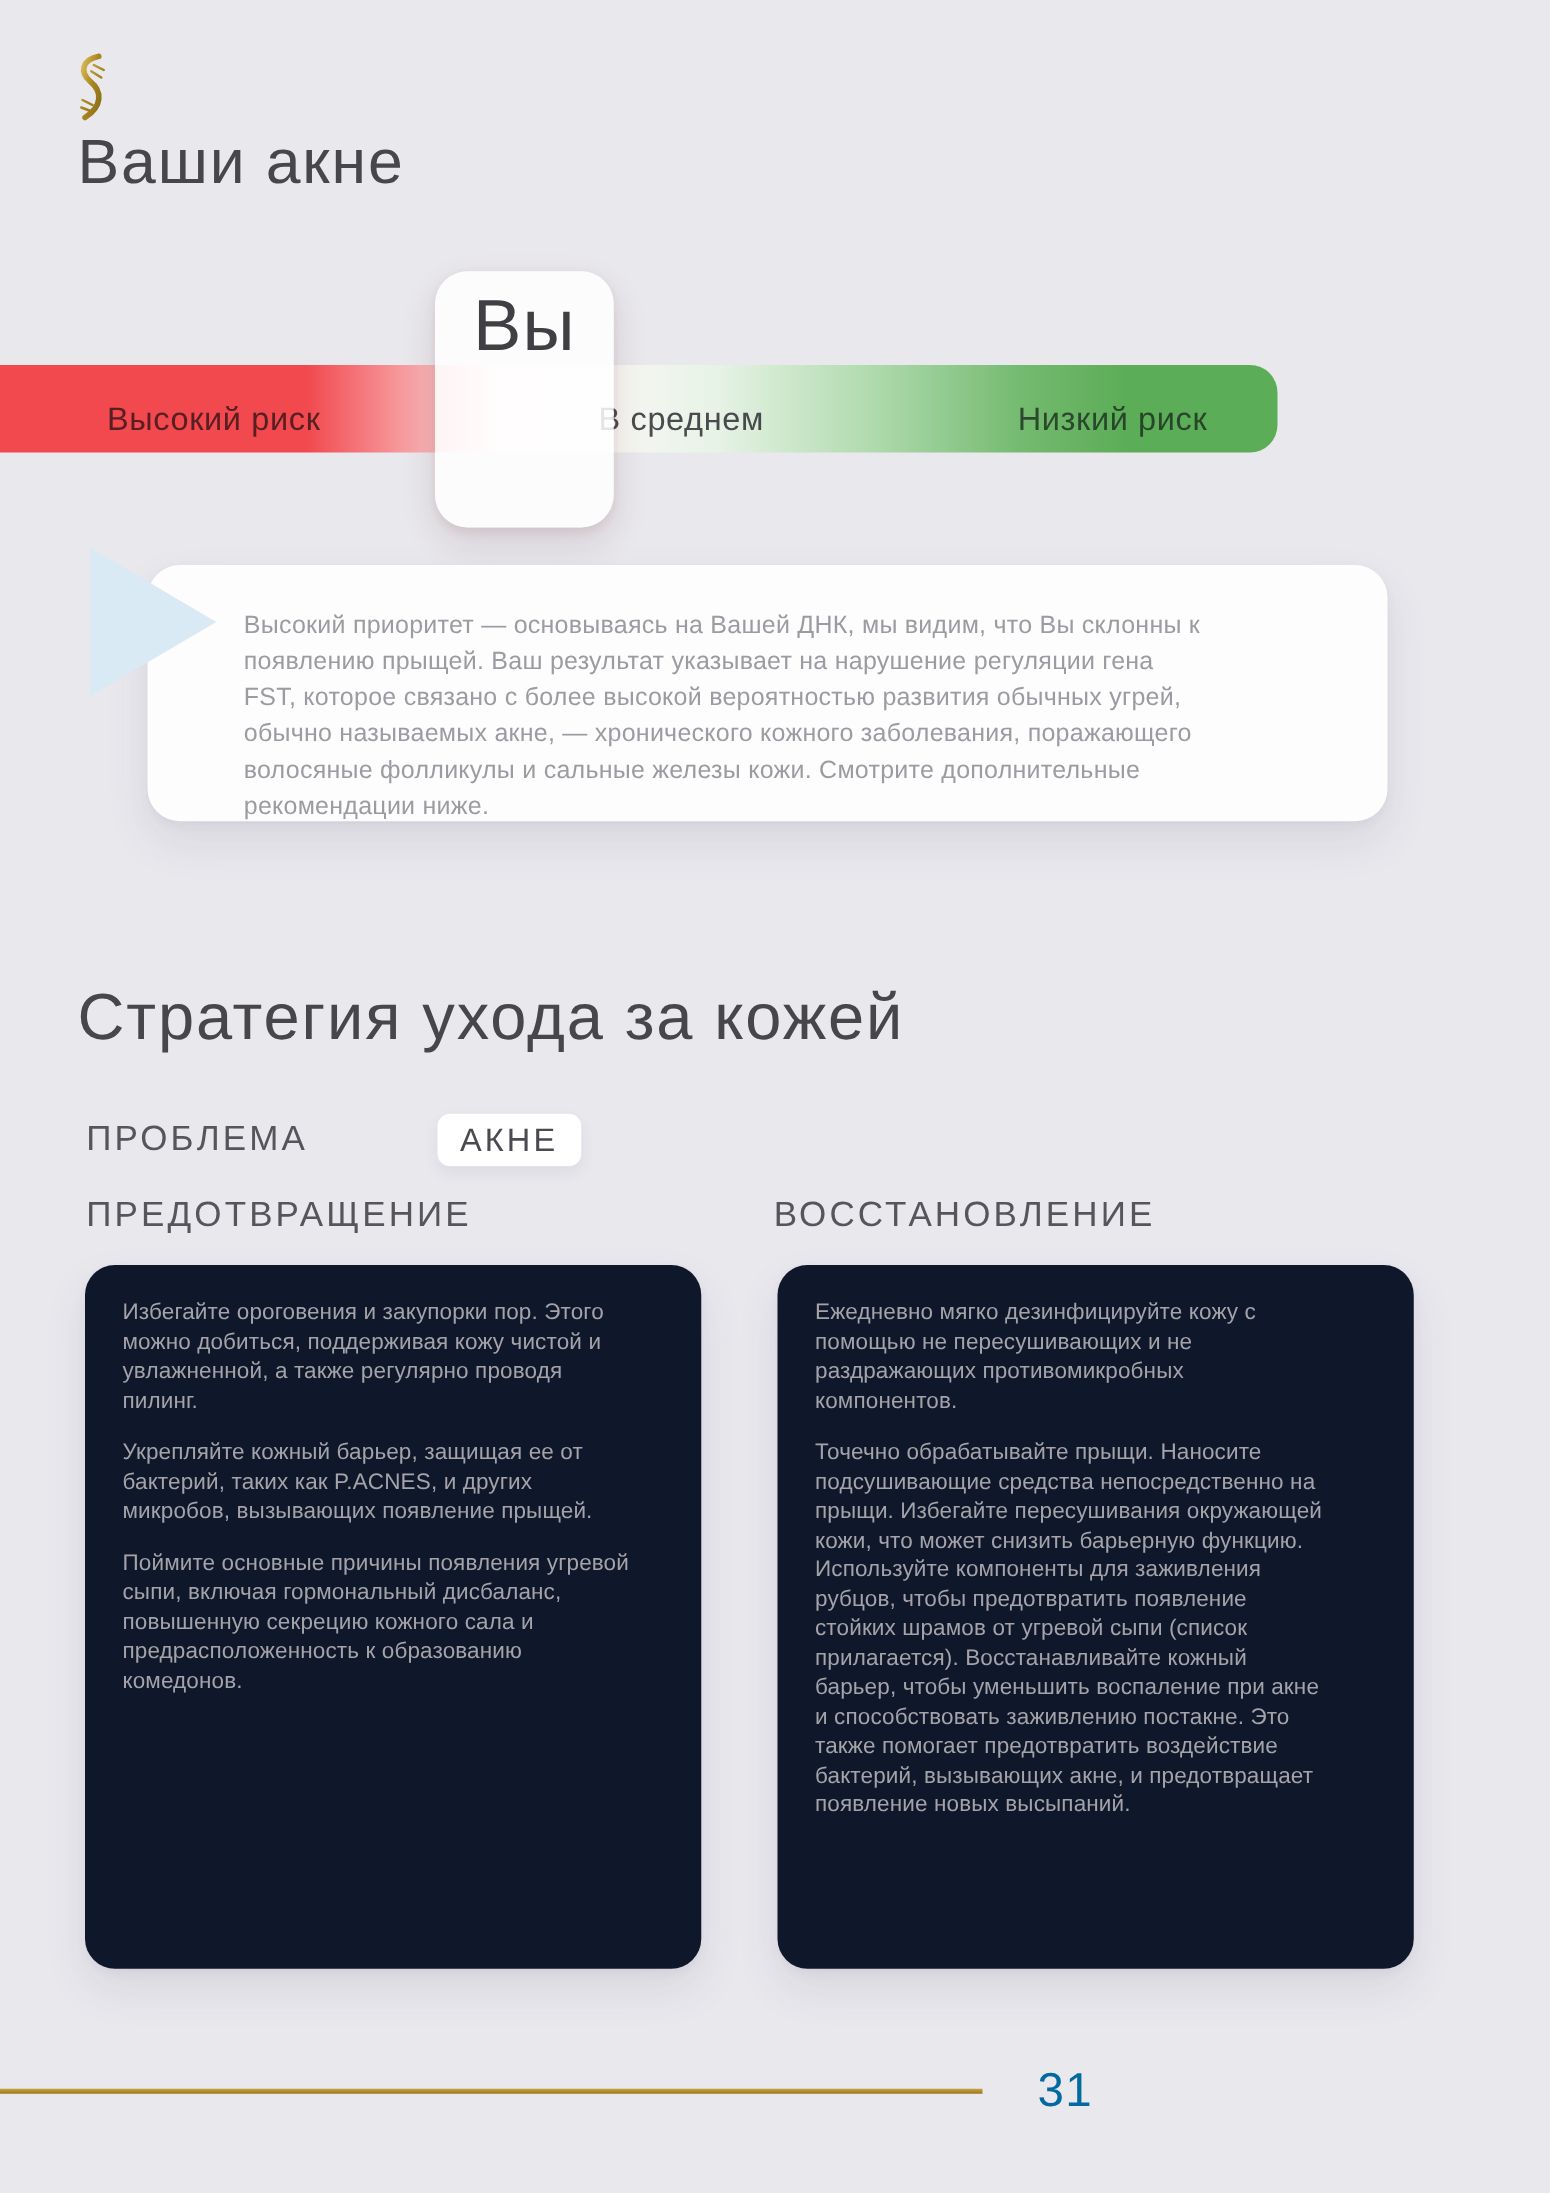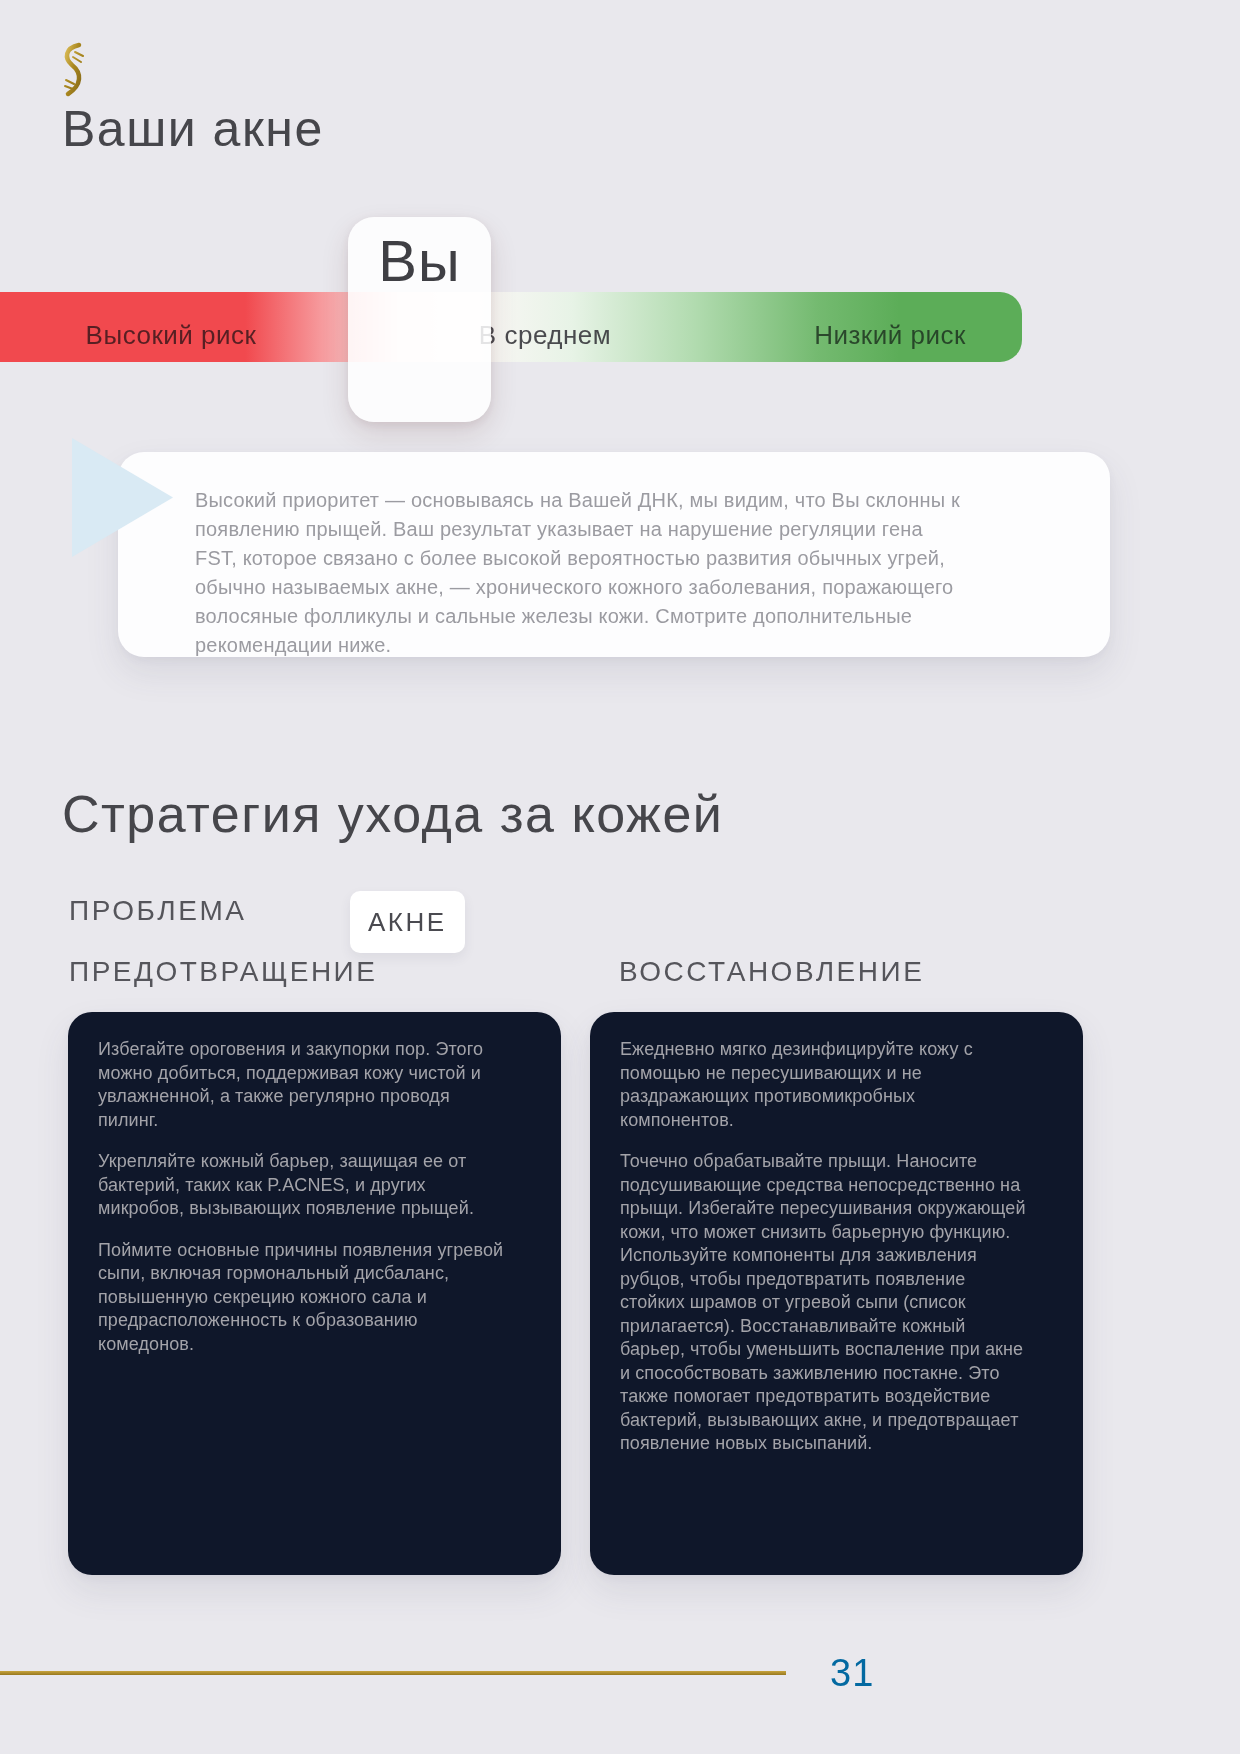--- a/index.html
+++ b/index.html
@@ -69,38 +69,38 @@
   
   .h2{
     left:62px;top:784px;width:1000px;
     font-size:52px;font-weight:400;letter-spacing:1.5px;color:#46464b;
   }
   .label-caps{
     font-size:28px;font-weight:300;letter-spacing:2.5px;color:#55555b;white-space:nowrap;
   }
   .problem-label{left:69px;top:895px;text-align:center;}
   .problem-badge{
-    left:350px;top:891px;height:42px;padding:10px 18px;
+    left:350px;top:891px;height:42px;padding:0 18px;
     background:#ffffff;border-radius:10px;
     box-shadow:0 5px 12px rgba(70,70,95,0.08);
     display:flex;align-items:center;justify-content:center;
   }
   .problem-badge span{
     font-size:26px;font-weight:300;letter-spacing:2.5px;color:#4a4a50;
   }
   .col-header-left{left:69px;top:956px;}
   .col-header-right{left:619px;top:956px;}
 
   .text-card{
     top:1012px;height:563px;width:493px;
     background:#0f172a;border-radius:24px;
     box-shadow:0 16px 34px rgba(70,70,95,0.10), 0 3px 8px rgba(70,70,95,0.05);
   }
   .text-card.left{left:68px;}
-  .text-card.right{left:590px;}
+  .text-card.right{left:622px;padding-left:16px;}
   .card-body{
     position:absolute;left:30px;top:26px;width:412px;
     font-size:18px;line-height:23.5px;color:#a3a3a9;letter-spacing:0.1px;
   }
   .card-body p{margin:0 0 18px 0;}
   .card-body p:last-child{margin-bottom:0;}
 
   
   .footer-rule{
     left:0;top:1671px;width:786px;height:4px;

